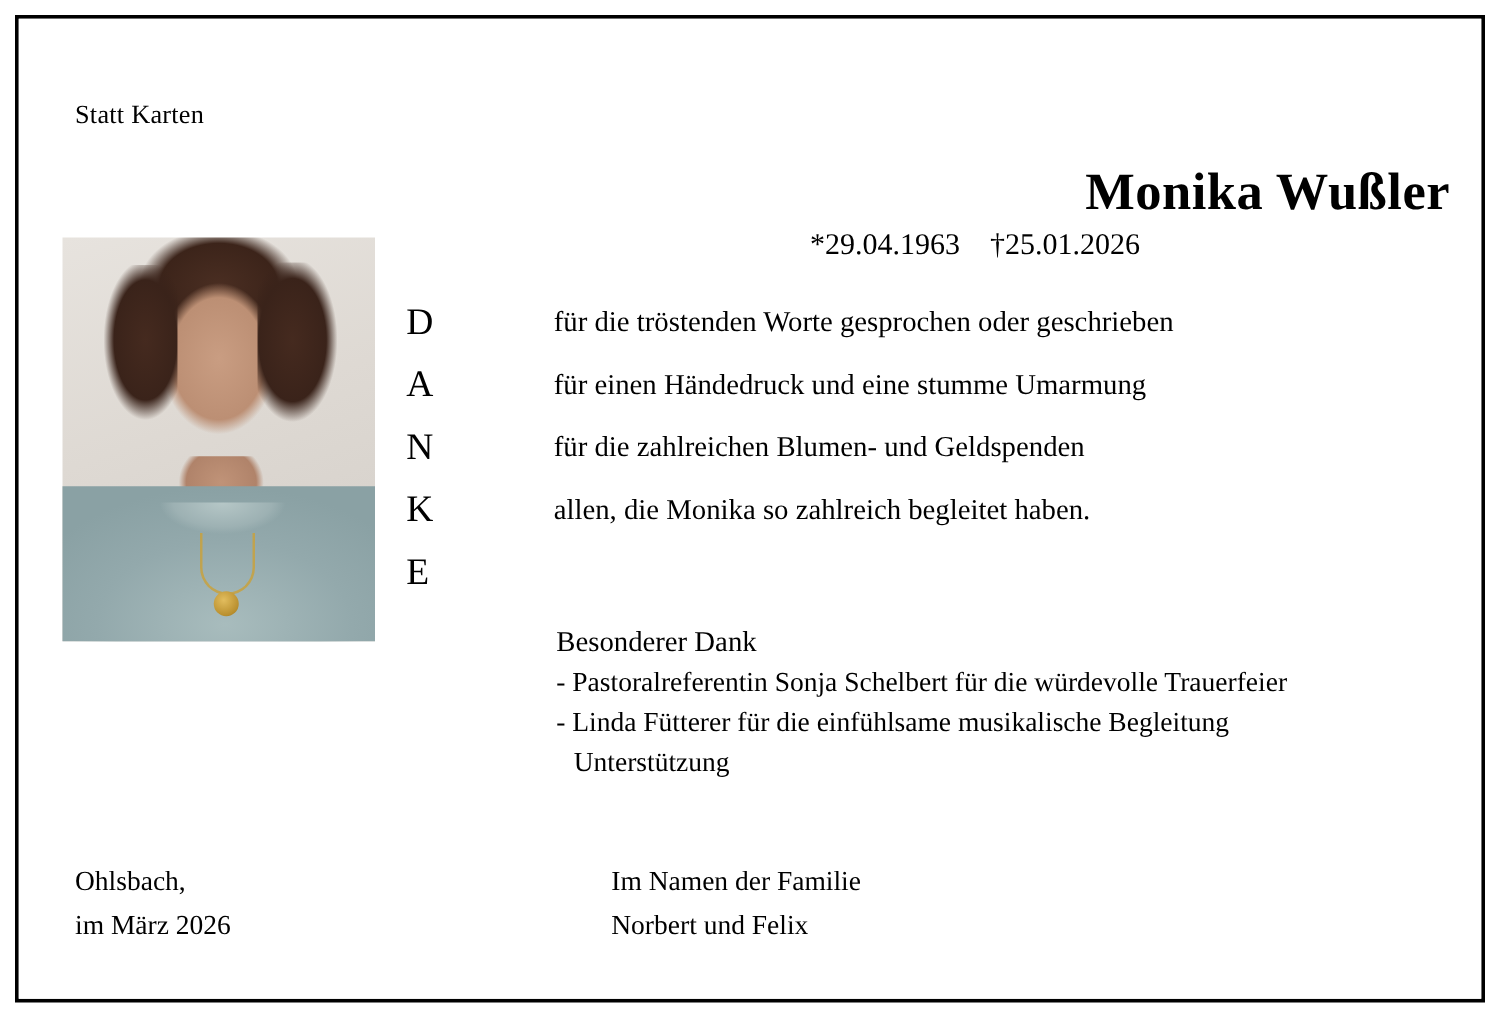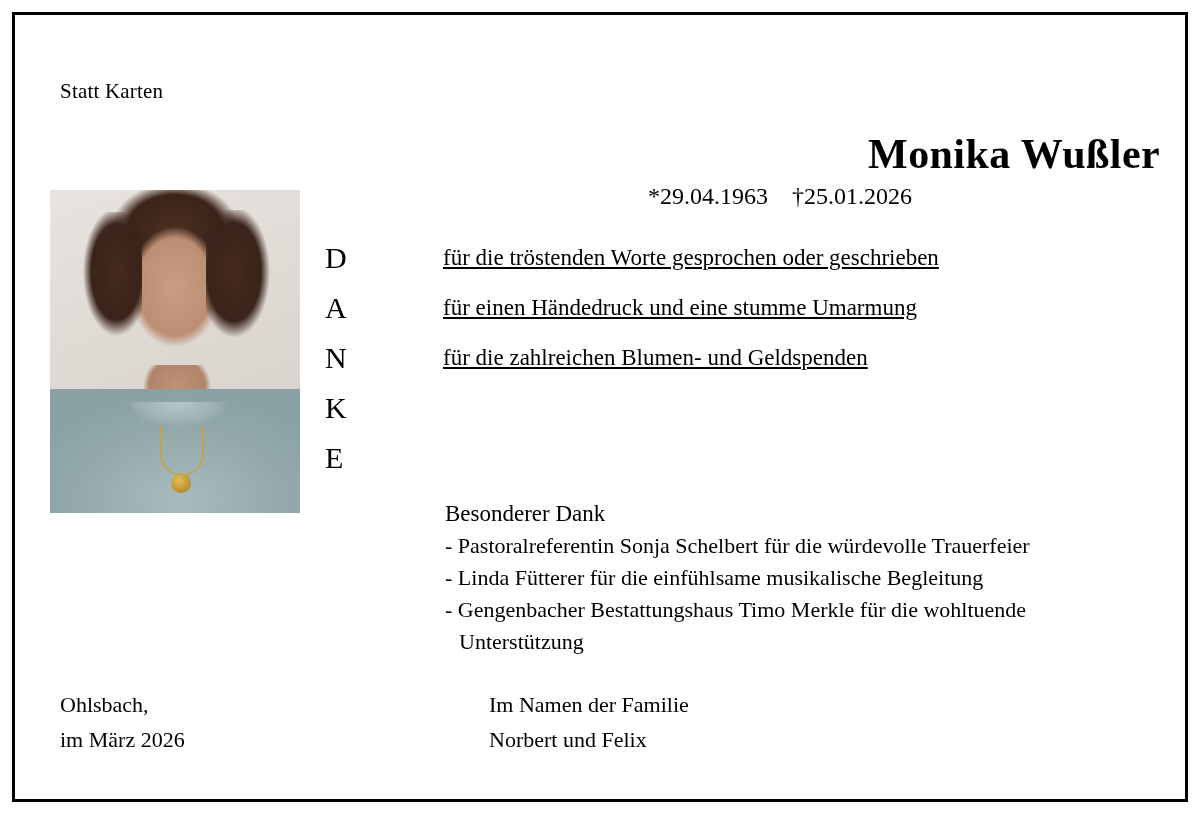--- a/index.html
+++ b/index.html
@@ -143,21 +143,20 @@
     position: absolute;
     left: 428px;
     top: 218px;
     width: 720px;
   }
   .lines .line {
     font-size: 23px;
     line-height: 50px;
     height: 50px;
     white-space: nowrap;
-    text-decoration: underline;
   }
 
   .thanks {
     position: absolute;
     left: 430px;
     top: 483px;
     width: 730px;
   }
   .thanks .heading {
     font-size: 23px;
@@ -219,27 +218,27 @@
       <div class="letter">A</div>
       <div class="letter">N</div>
       <div class="letter">K</div>
       <div class="letter">E</div>
     </div>
 
     <div class="lines">
       <div class="line">für die tröstenden Worte gesprochen oder geschrieben</div>
       <div class="line">für einen Händedruck und eine stumme Umarmung</div>
       <div class="line">für die zahlreichen Blumen- und Geldspenden</div>
+      <div class="line">allen, die Monika so zahlreich begleitet haben.</div>
     </div>
 
     <div class="thanks">
       <div class="heading">Besonderer Dank</div>
       <div class="item">- Pastoralreferentin Sonja Schelbert für die würdevolle Trauerfeier</div>
       <div class="item">- Linda Fütterer für die einfühlsame musikalische Begleitung</div>
-      <div class="item">- Gengenbacher Bestattungshaus Timo Merkle für die wohltuende</div>
       <div class="item-cont">Unterstützung</div>
     </div>
 
     <div class="place">
       <div>Ohlsbach,</div>
       <div>im März 2026</div>
     </div>
 
     <div class="family">
       <div>Im Namen der Familie</div>

